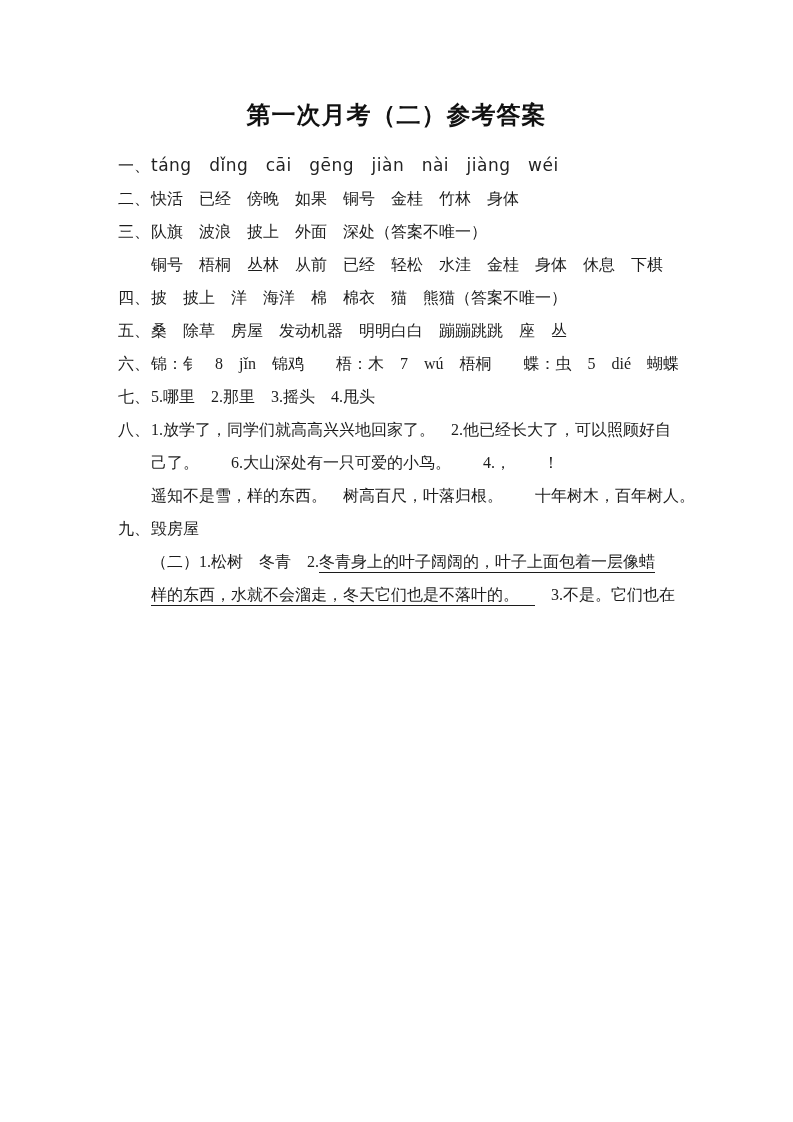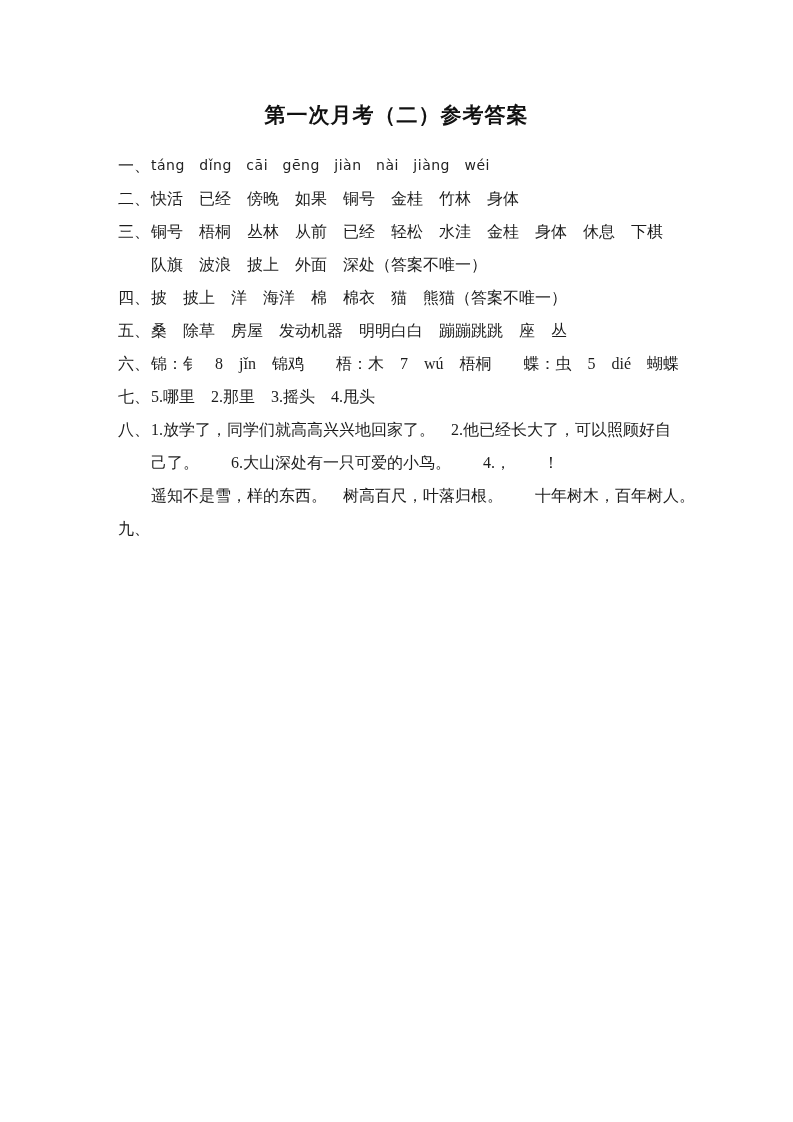--- a/index.html
+++ b/index.html
@@ -11,21 +11,21 @@
     overflow:hidden;
     color:#1c1c1c;
     font-family:"Liberation Serif", serif;
   }
   .title{
     margin:0;
     padding-top:102px;
     text-align:center;
     font-family:"Liberation Sans", sans-serif;
     font-weight:700;
-    font-size:21px;
+    font-size:24px;
     line-height:26px;
     letter-spacing:1px;
     color:#111;
   }
   .body{
     margin-top:21px;
     padding-left:118px;
     padding-right:20px;
     font-size:16px;
   }
@@ -39,21 +39,21 @@
     line-height:33px;
     white-space:nowrap;
   }
   .line{
     line-height:33px;
     white-space:nowrap;
     font-family:Liberation Serif, serif;
   }
   .pinyin{
     font-family:"DejaVu Sans", sans-serif;
-    font-size:14px;
+    font-size:17px;
     letter-spacing:0.5px;
     color:#222;
   }
   .u{
     text-decoration:underline;
     text-underline-offset:5px;
     text-decoration-thickness:1px;
   }
 </style>
 </head>
@@ -69,22 +69,22 @@
       <div class="line pinyin">táng　dǐng　cāi　gēng　jiàn　nài　jiàng　wéi</div>
     </div>
 
     <div class="section">
       <span class="label">二、</span>
       <div class="line">快活　已经　傍晚　如果　铜号　金桂　竹林　身体</div>
     </div>
 
     <div class="section">
       <span class="label">三、</span>
+      <div class="line">队旗　波浪　披上　外面　深处（答案不唯一）</div>
       <div class="line">铜号　梧桐　丛林　从前　已经　轻松　水洼　金桂　身体　休息　下棋</div>
-      <div class="line">队旗　波浪　披上　外面　深处（答案不唯一）</div>
     </div>
 
     <div class="section">
       <span class="label">四、</span>
       <div class="line">披　披上　洋　海洋　棉　棉衣　猫　熊猫（答案不唯一）</div>
     </div>
 
     <div class="section">
       <span class="label">五、</span>
       <div class="line">桑　除草　房屋　发动机器　明明白白　蹦蹦跳跳　座　丛</div>
@@ -102,16 +102,19 @@
 
     <div class="section">
       <span class="label">八、</span>
       <div class="line">1.放学了，同学们就高高兴兴地回家了。　2.他已经长大了，可以照顾好自</div>
       <div class="line">己了。　　6.大山深处有一只可爱的小鸟。　　4.，　　！</div>
       <div class="line">遥知不是雪，样的东西。　树高百尺，叶落归根。　　十年树木，百年树人。</div>
     </div>
 
     <div class="section">
       <span class="label">九、</span>
+      <div class="line">毁房屋</div>
+      <div class="line"><span>（二）1.松树　冬青　2.</span><span class="u">冬青身上的叶子阔阔的，叶子上面包着一层像蜡</span></div>
+      <div class="line"><span class="u">样的东西，水就不会溜走，冬天它们也是不落叶的。　</span><span>　3.不是。它们也在</span></div>
     </div>
 
   </div>
 </div>
 
 </body></html>

